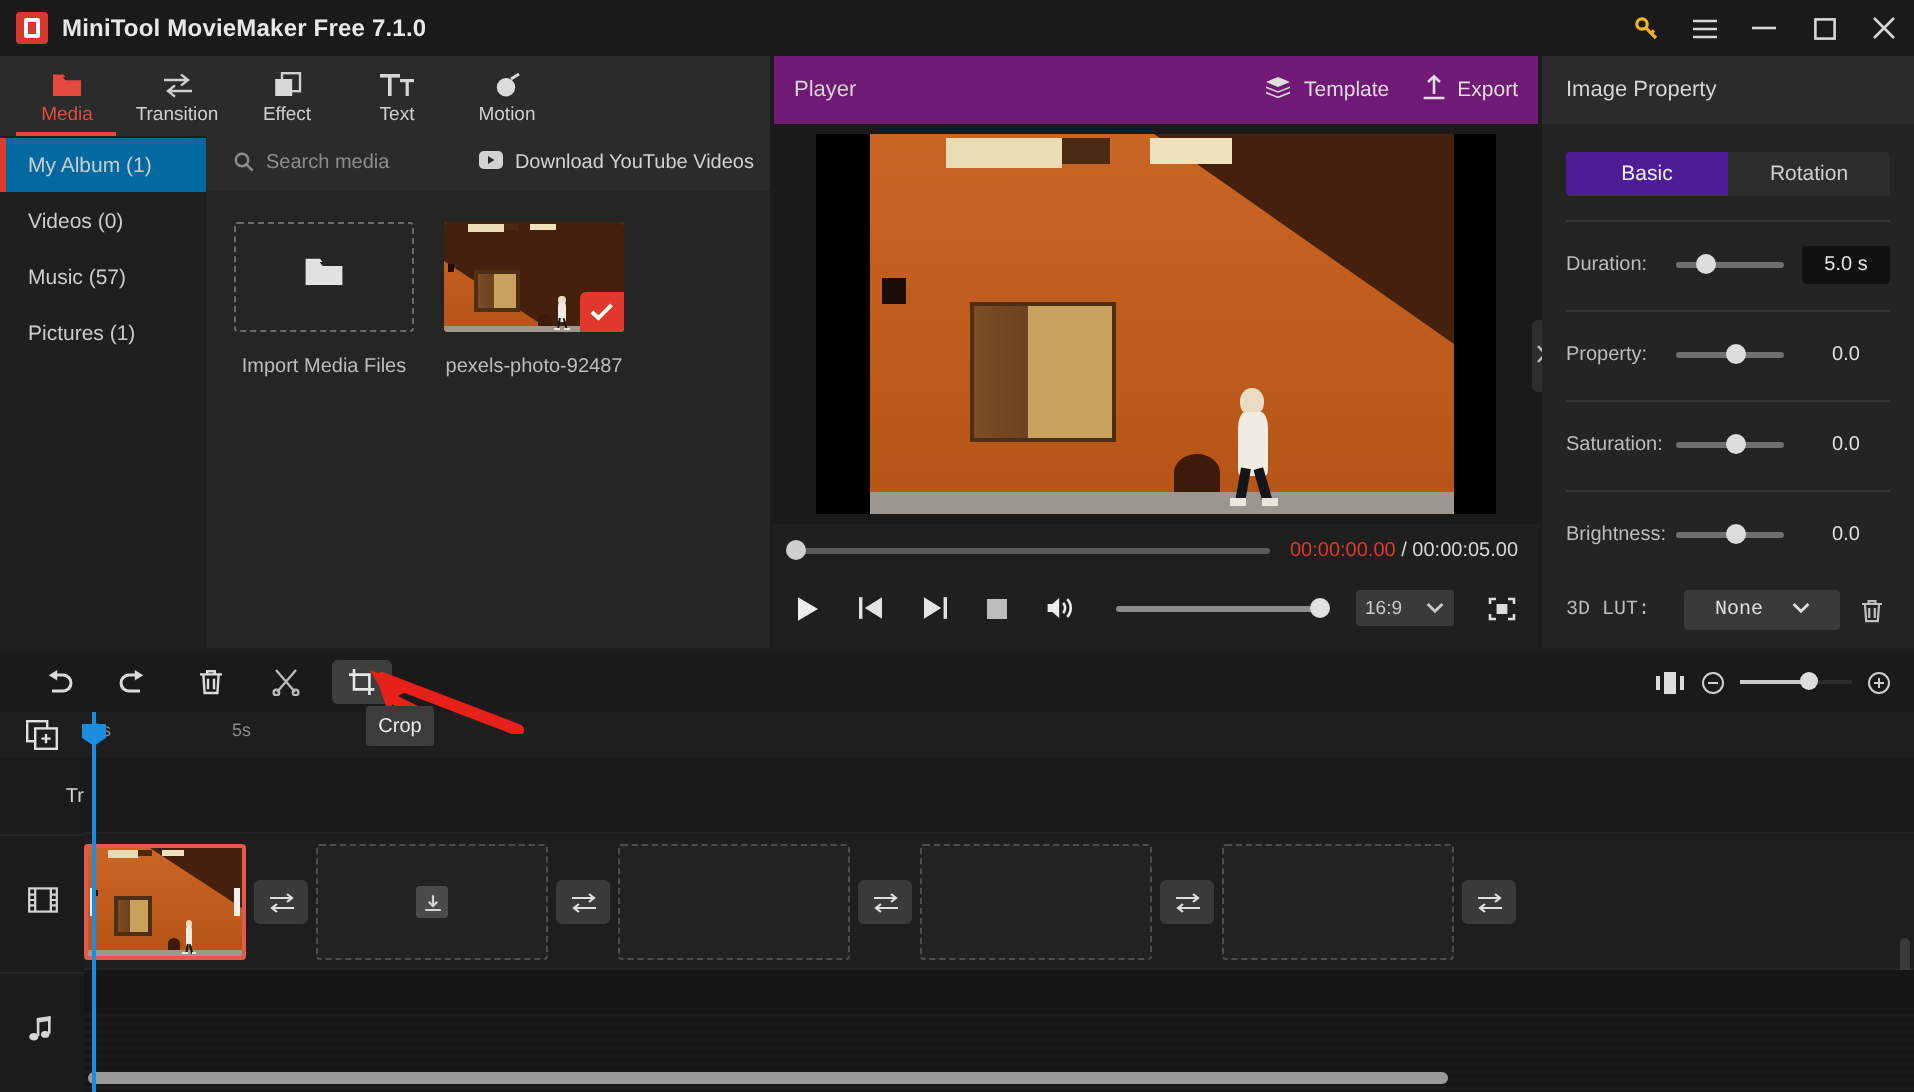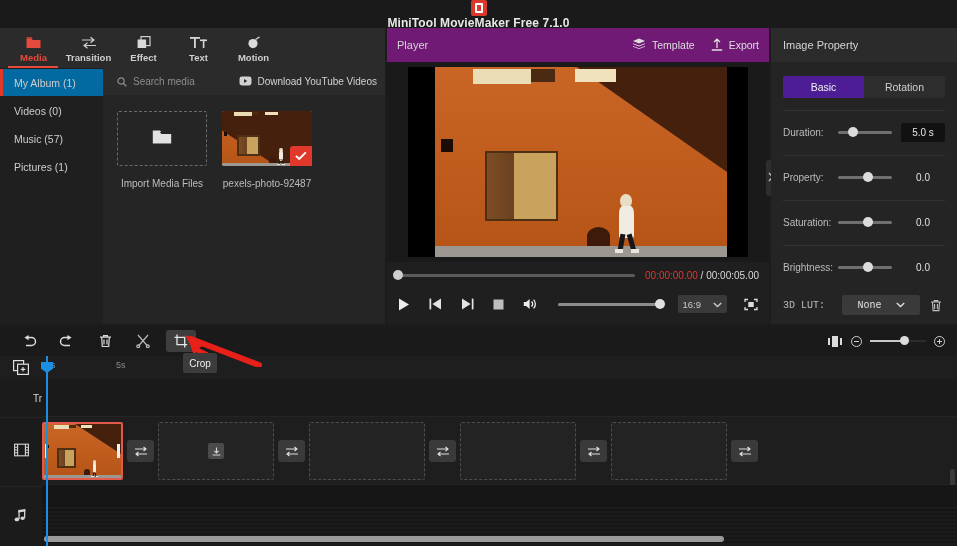--- a/index.html
+++ b/index.html
@@ -9,21 +9,21 @@
     font-family: "Liberation Sans", sans-serif;
     overflow: hidden;
     color: #cfcfcf;
   }
   #app { position: relative; width: 957px; height: 546px; background: #1c1c1c; }
 
   
   .titlebar {
     position: absolute; left: 0; top: 0; width: 957px; height: 28px;
     background: #1a1a1a;
-    display: flex; align-items: center; flex-direction: column;
+    display: flex; align-items: center;
   }
   .title-logo {
     width: 16px; height: 16px; margin-left: 8px; margin-right: 7px;
     background: #d9382c; border-radius: 2px;
     position: relative; flex: none;
   }
   .title-logo:after {
     content: ""; position: absolute; left: 4px; top: 3px;
     width: 8px; height: 10px; background: #fff; border-radius: 1px;
   }
@@ -41,21 +41,21 @@
   .key-btn { width: 28px; }
 
   
   .leftpanel {
     position: absolute; left: 0; top: 28px; width: 385px; height: 296px;
     background: #242424;
   }
   .tabsbar {
     position: absolute; left: 0; top: 0; width: 385px; height: 40px;
     background: #2b2b2b;
-    display: flex; align-items: center; padding-left: 6px; font-weight: bold;
+    display: flex; align-items: center; padding-left: 6px;
   }
   .tab {
     width: 55px; height: 40px;
     display: flex; flex-direction: column; align-items: center; justify-content: center;
     gap: 3px; color: #cfcfcf; font-size: 9.5px;
   }
   .tab .ticon { height: 15px; display: flex; align-items: flex-end; }
   .tab.active { color: #e44b3c; }
   .tab-underline {
     position: absolute; left: 8px; top: 38px; width: 50px; height: 2px; background: #e44b3c;

